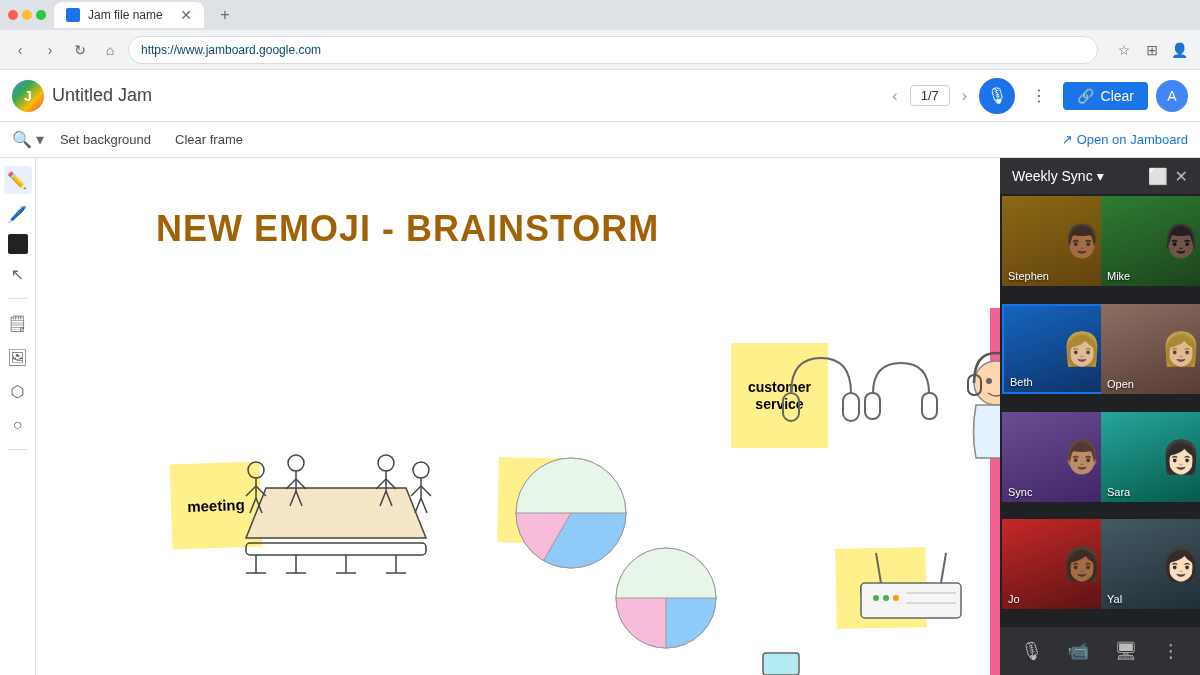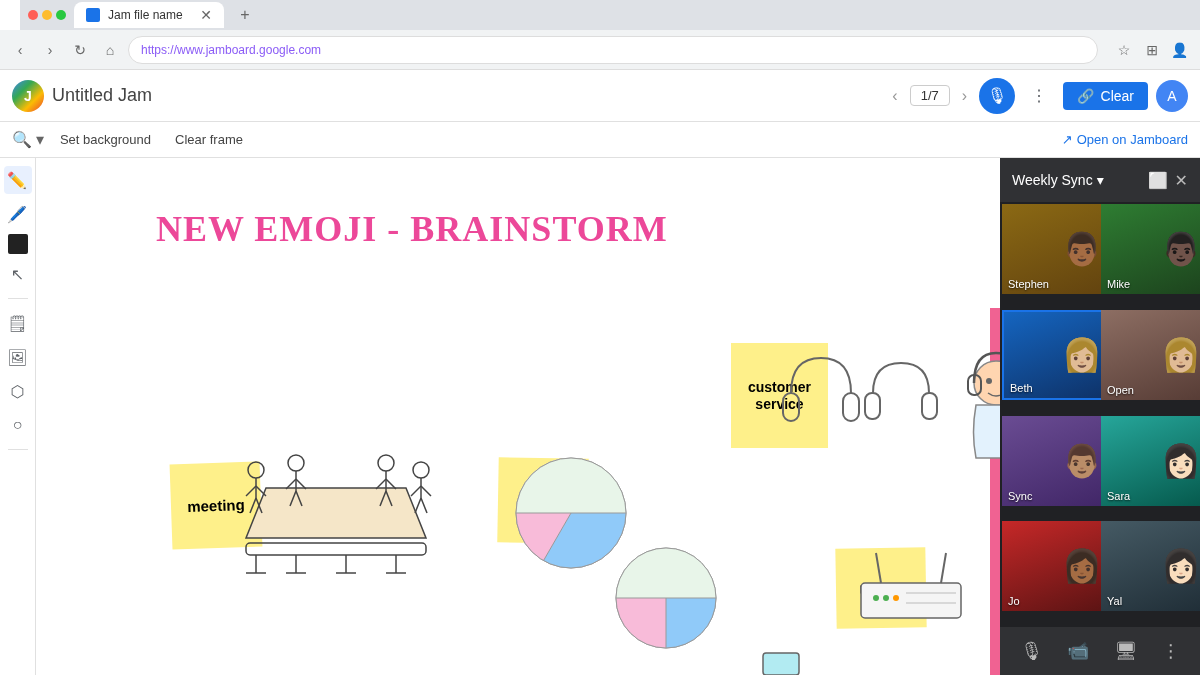--- a/index.html
+++ b/index.html
@@ -1,33 +1,33 @@
 <!DOCTYPE html>
 <html><head>
   <meta charset="utf-8">
   <style>
     * { margin: 0; padding: 0; box-sizing: border-box; }
     body { width: 1200px; height: 675px; overflow: hidden; font-family: Arial, sans-serif; background: #fff; }
 
     
     .browser-frame { width: 1200px; height: 675px; display: flex; flex-direction: column; }
-    .browser-titlebar { height: 30px; background: #dee1e6; display: flex; align-items: center; padding: 0 8px; gap: 8px; margin-left: 20px; }
+    .browser-titlebar { height: 30px; background: #dee1e6; display: flex; align-items: center; padding: 0 8px; gap: 8px; }
     .browser-dots { display: flex; gap: 4px; }
     .dot { width: 10px; height: 10px; border-radius: 50%; }
     .dot-red { background: #ff5f57; }
     .dot-yellow { background: #febc2e; }
     .dot-green { background: #28c840; }
     .browser-tab { background: #fff; border-radius: 8px 8px 0 0; padding: 0 12px; height: 26px; display: flex; align-items: center; gap: 8px; font-size: 12px; color: #333; min-width: 150px; }
     .tab-favicon { width: 14px; height: 14px; background: #1a73e8; border-radius: 2px; }
     .tab-close { margin-left: auto; font-size: 14px; color: #666; cursor: pointer; }
     .tab-new { width: 26px; height: 26px; display: flex; align-items: center; justify-content: center; font-size: 16px; color: #666; }
 
     .browser-toolbar { height: 40px; background: #f1f3f4; display: flex; align-items: center; padding: 0 8px; gap: 6px; border-bottom: 1px solid #ddd; }
     .nav-btn { width: 24px; height: 24px; display: flex; align-items: center; justify-content: center; color: #666; font-size: 14px; cursor: pointer; border-radius: 50%; }
-    .address-bar { flex: 1; height: 28px; background: #fff; border: 1px solid #ddd; border-radius: 14px; padding: 0 12px; font-size: 12px; color: #8b5cf6; display: flex; align-items: center; }
+    .address-bar { flex: 1; height: 28px; background: #fff; border: 1px solid #ddd; border-radius: 14px; padding: 0 12px; font-size: 12px; color: #0c4a6e; display: flex; align-items: center; }
     .toolbar-icons { display: flex; gap: 4px; margin-left: 8px; }
     .toolbar-icon { width: 24px; height: 24px; display: flex; align-items: center; justify-content: center; color: #666; font-size: 14px; }
 
     .bookmarks-bar { height: 24px; background: #f1f3f4; display: flex; align-items: center; padding: 0 12px; border-bottom: 1px solid #e0e0e0; }
     .bookmarks-bar span { font-size: 12px; color: #333; }
 
     
     .app-area { flex: 1; display: flex; flex-direction: column; overflow: hidden; }
 
     
@@ -60,25 +60,25 @@
     .tool-divider { width: 20px; height: 1px; background: #e0e0e0; margin: 4px 0; }
 
     
     .canvas { flex: 1; background: #fff; position: relative; overflow: hidden; }
 
     
     .sticky { position: absolute; display: flex; align-items: center; justify-content: center; font-size: 14px; font-weight: 600; text-align: center; line-height: 1.2; font-family: 'Helvetica Neue', sans-serif; }
     .sticky-yellow { background: #fef08a; }
 
     
-    .canvas-title { position: absolute; top: 50px; left: 120px; font-family: Liberation Serif, serif; font-size: 36px; font-weight: 700; color: #ec4899; letter-spacing: 1px; }
+    .canvas-title { position: absolute; top: 50px; left: 120px; font-family: Liberation Sans, sans-serif; font-size: 36px; font-weight: 700; color: #a16207; letter-spacing: 1px; }
 
     
     .right-panel { width: 200px; background: #202124; display: flex; flex-direction: column; }
-    .panel-header { height: 44px; background: #303134; display: flex; align-items: center; justify-content: space-between; padding: 0 12px; }
+    .panel-header { height: 36px; background: #303134; display: flex; align-items: center; justify-content: space-between; padding: 0 12px; }
     .panel-title { color: #fff; font-size: 14px; font-weight: 500; cursor: pointer; display: flex; align-items: center; gap: 4px; }
     .panel-controls { display: flex; gap: 6px; }
     .panel-ctrl-btn { color: #bbb; font-size: 16px; cursor: pointer; }
     .participant-grid { flex: 1; display: grid; grid-template-columns: 1fr 1fr; gap: 2px; padding: 2px; overflow-y: auto; }
     .participant-tile { position: relative; background: #3c3c3c; overflow: hidden; aspect-ratio: 16/9; height: 90px; }
     .participant-name { position: absolute; bottom: 4px; left: 6px; color: #fff; font-size: 11px; font-weight: 500; text-shadow: 0 1px 2px rgba(0,0,0,0.8); }
     .participant-badge { position: absolute; top: 4px; right: 4px; width: 16px; height: 16px; background: #1a73e8; border-radius: 50%; display: flex; align-items: center; justify-content: center; }
     .panel-footer { height: 48px; background: #303134; display: flex; align-items: center; justify-content: space-around; padding: 0 8px; }
     .footer-btn { color: #bbb; font-size: 18px; cursor: pointer; }
 

